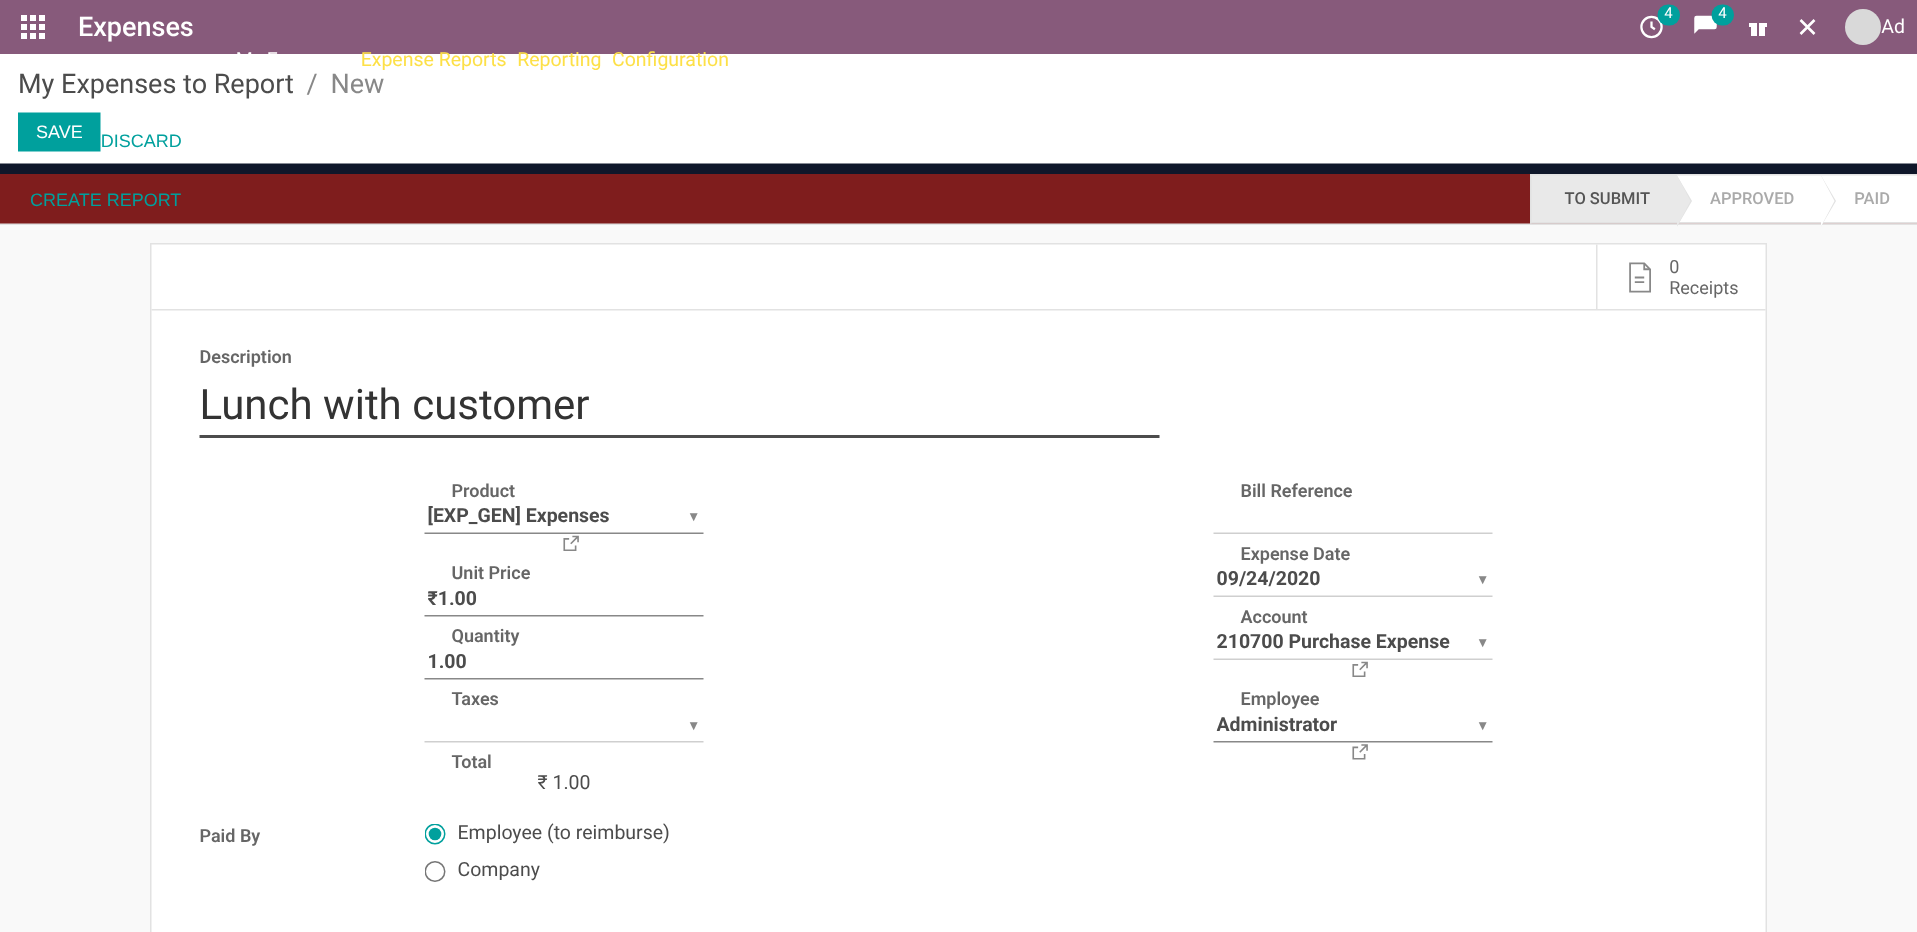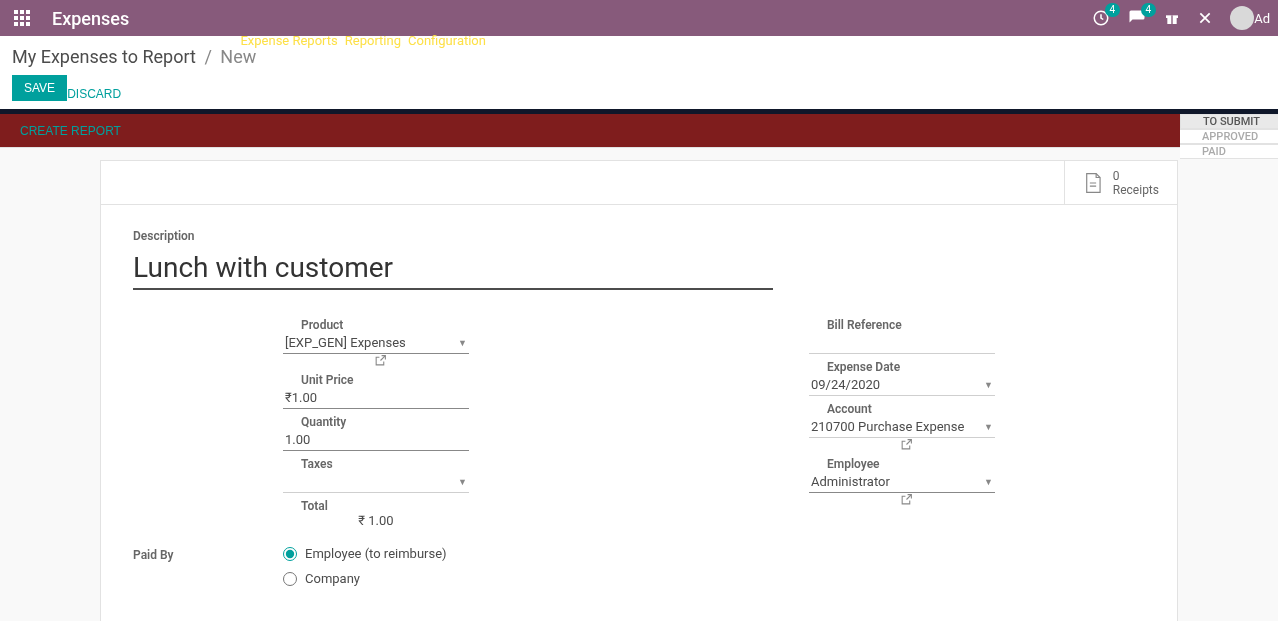--- a/index.html
+++ b/index.html
@@ -13,32 +13,32 @@
 .nav-links { display: flex; gap: 7px; margin-top: 44px; }
 .nav-link { color: #fde047; font-size: 13px; cursor: pointer; }
 .nav-link.active { color: #fff; }
 .nav-right { margin-left: auto; display: flex; align-items: center; gap: 18px; }
 .nav-icon { position: relative; cursor: pointer; color: #fff; display: flex; align-items: center; }
 .badge { position: absolute; top: -6px; right: -10px; background: #00a09d; color: #fff; border-radius: 8px; font-size: 10px; padding: 1px 5px; line-height: 12px; }
 .avatar { width: 24px; height: 24px; border-radius: 50%; background: #d9d9d9; display: inline-block; }
 .user-label { margin-left: 0; font-size: 13px; }
 
 
-.page-header { background: #fff; border-bottom: 5px solid #0f172a; padding: 10px 12px 0 12px; }
+.page-header { background: #fff; border-bottom: 7px solid #0f172a; padding: 10px 12px 0 12px; }
 .breadcrumb { font-size: 18px; font-weight: 400; color: #4c4c4c; margin-bottom: 8px; }
 .breadcrumb .sep { color: #888; margin: 0 4px; }
 .breadcrumb .current { color: #888; }
 .header-actions { display: flex; gap: 0; align-items: flex-end; padding-bottom: 8px; }
 .btn-primary { background: #00a09d; color: #fff; border: none; padding: 6px 12px; font-size: 12px; font-weight: 500; cursor: pointer; text-transform: uppercase; }
 .btn-link { color: #00a09d; background: none; border: none; font-size: 12px; font-weight: 500; cursor: pointer; text-transform: uppercase; }
 
 
 .secondary-bar { background: #7f1d1d; border-bottom: 1px solid #e2e2e2; display: flex; align-items: center; height: 34px; padding-left: 20px; }
 .btn-create-report { color: #00a09d; background: none; border: none; font-size: 12px; font-weight: 500; cursor: pointer; text-transform: uppercase; }
-.status-bar { margin-left: auto; display: flex; align-items: stretch; height: 100%; flex-direction: column; }
+.status-bar { margin-left: auto; display: flex; align-items: stretch; height: 100%; }
 .status-step { position: relative; display: flex; align-items: center; padding: 0 18px 0 22px; font-size: 11px; font-weight: 500; color: #aaa; text-transform: uppercase; background: #fff; border-top: 1px solid #e2e2e2; border-bottom: 1px solid #e2e2e2; }
 .status-step.active { background: #e9e9e9; color: #555; }
 .status-step::after { content: ""; position: absolute; right: -9px; top: 0; width: 0; height: 0; border-top: 17px solid transparent; border-bottom: 17px solid transparent; border-left: 9px solid #fff; z-index: 2; }
 .status-step::before { content: ""; position: absolute; right: -10px; top: 0; width: 0; height: 0; border-top: 17px solid transparent; border-bottom: 17px solid transparent; border-left: 10px solid #e2e2e2; z-index: 1; }
 .status-step.active::after { border-left-color: #e9e9e9; }
 .status-step:last-child::after, .status-step:last-child::before { display: none; }
 .status-step:first-child { border-left: 1px solid #e2e2e2; }
 
 
 .form-wrapper { padding: 12px 100px 40px 100px; }
@@ -51,21 +51,21 @@
 
 .form-body { padding: 24px 32px 40px 32px; }
 .field-label { font-size: 12px; font-weight: 600; color: #666; margin-bottom: 4px; display: block; }
 .desc-input { width: 640px; font-size: 28px; border: none; border-bottom: 2px solid #4c4c4c; padding: 4px 0; outline: none; font-family: inherit; color: #333; }
 
 .two-col { display: flex; gap: 40px; margin-top: 28px; }
 .col { flex: 1; }
 .form-row { display: flex; align-items: center; margin-bottom: 6px; min-height: 26px; flex-direction: column; }
 .form-row .row-label { width: 150px; font-size: 12px; font-weight: 600; color: #666; flex-shrink: 0; }
 .form-row .row-value { flex: 1; position: relative; }
-.underline-input { width: 100%; border: none; border-bottom: 1px solid #cfcfcf; padding: 3px 18px 3px 2px; font-size: 13px; outline: none; font-family: inherit; color: #4c4c4c; background: transparent; }
+.underline-input { width: 100%; border: none; border-bottom: 1px solid #cfcfcf; padding: 3px 18px 3px 2px; font-size: 13px; outline: none; font-family: inherit; color: #4c4c4c; background: transparent; font-weight: bold; }
 .underline-input.accent { border-bottom: 1px solid #888; }
 .caret { position: absolute; right: 2px; top: 50%; transform: translateY(-50%); font-size: 9px; color: #888; pointer-events: none; }
 .external-icon { margin-left: 8px; cursor: pointer; color: #888; flex-shrink: 0; }
 .external-icon svg { width: 13px; height: 13px; display: block; }
 .static-value { font-size: 13px; color: #4c4c4c; padding: 3px 2px; }
 
 .radio-group { margin-top: 18px; }
 .radio-row { display: flex; align-items: flex-start; }
 .radio-row .row-label { width: 150px; font-size: 12px; font-weight: 600; color: #666; padding-top: 2px; }
 .radio-options { display: flex; flex-direction: column; gap: 10px; }

